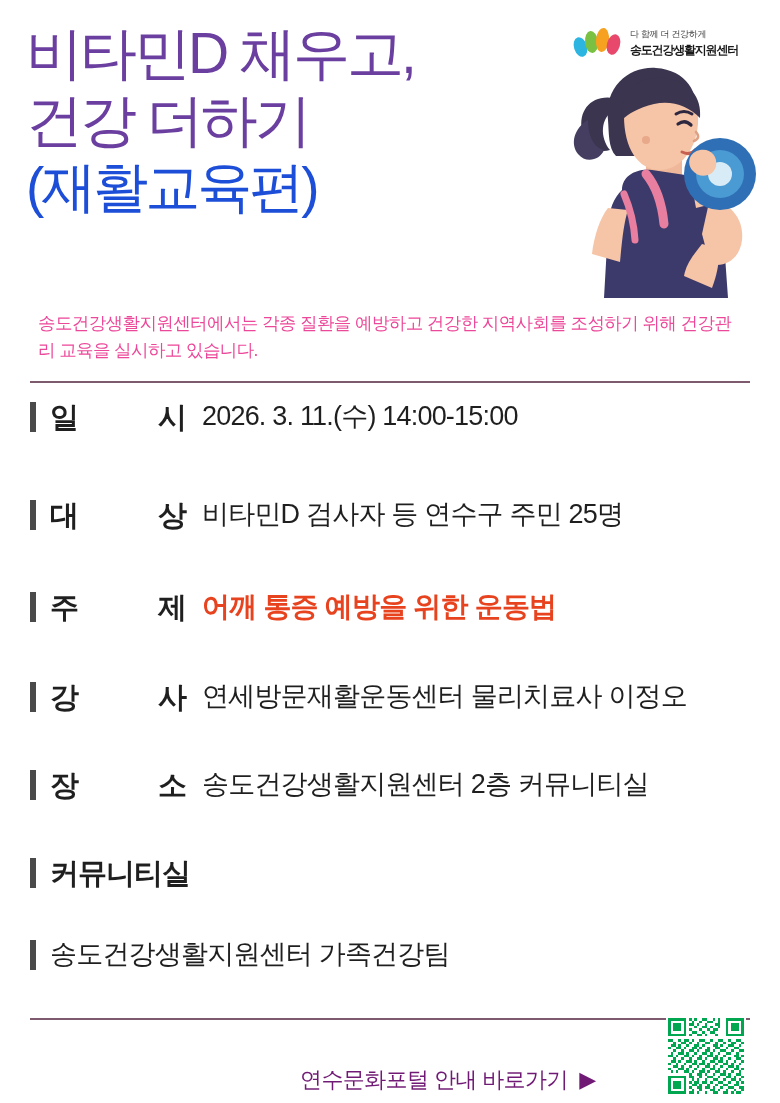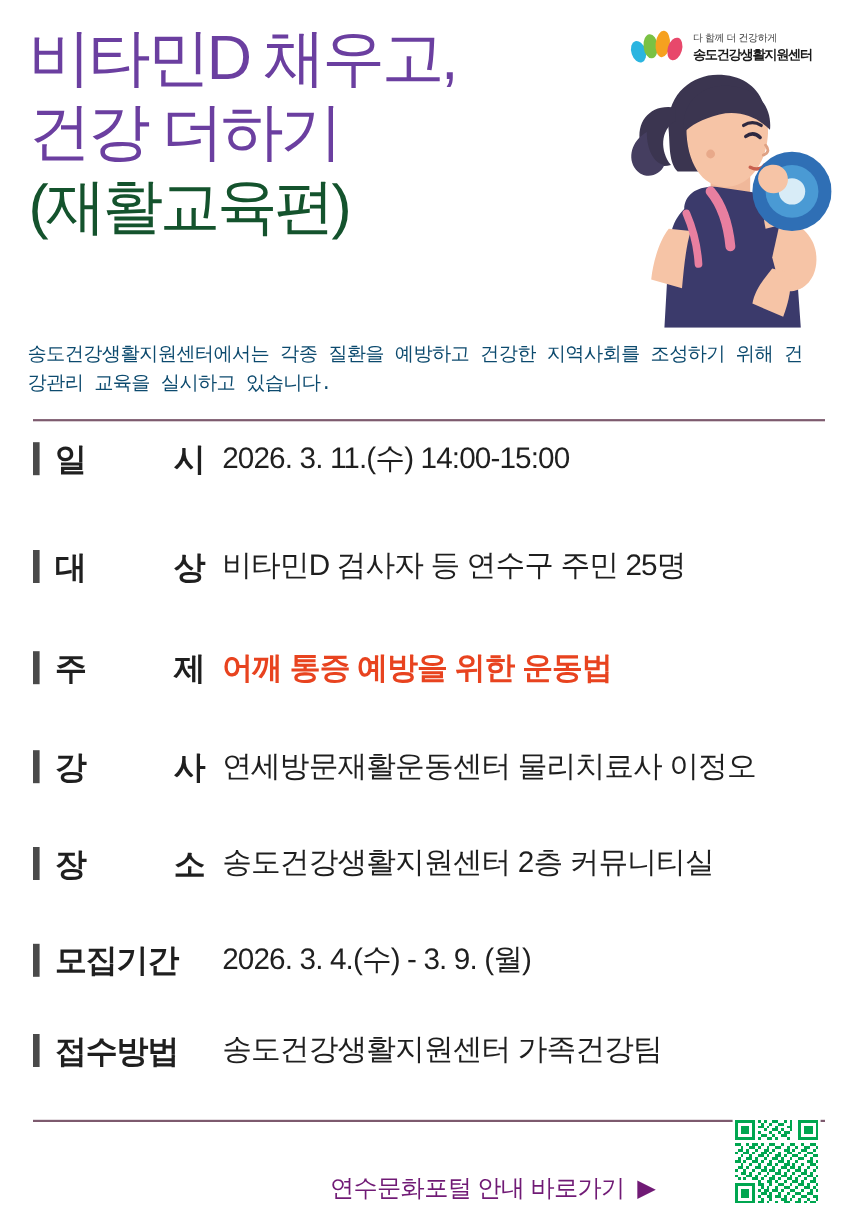--- a/index.html
+++ b/index.html
@@ -51,42 +51,41 @@
     width: 520px;
   }
   .title-line {
     font-size: 57px;
     font-weight: normal;
     letter-spacing: -3px;
     line-height: 1.18;
     color: #6b3fa0;
     white-space: nowrap;
   }
-  .title-line.l3 { color: #14532d; font-size: 55px; }
+  .title-line.l3 { color: #1d4ed8; font-size: 55px; }
 
   
   .illus {
     position: absolute;
     top: 58px;
     right: 24px;
     width: 260px;
     height: 240px;
   }
 
   
   .intro {
     position: absolute;
     top: 310px;
-    left: 25px;
+    left: 38px;
     width: 706px;
     font-size: 17.5px;
     line-height: 1.55;
-    color: #0c4a6e;
+    color: #ec4899;
     letter-spacing: -0.6px;
-    font-family: Liberation Mono, monospace;
   }
 
   .divider {
     position: absolute;
     left: 30px;
     width: 720px;
     height: 2px;
     background: #7d5a6e;
   }
   .divider.top { top: 381px; }
@@ -279,27 +278,25 @@
       <div class="bar"></div>
       <div class="label spaced">
         <span>장</span>
         <span>소</span>
       </div>
       <div class="value">송도건강생활지원센터 2층 커뮤니티실</div>
     </div>
 
     <div class="row r6">
       <div class="bar"></div>
-      <div class="label solid">모집기간</div>
-      <div class="value">2026.  3.  4.(수) -  3.  9. (월)</div>
+      <div class="label solid">커뮤니티실</div>
     </div>
 
     <div class="row r7">
       <div class="bar"></div>
-      <div class="label solid">접수방법</div>
       <div class="value two-line">
         <div>송도건강생활지원센터 가족건강팀</div>
       </div>
     </div>
 
   </div>
 
   <div class="divider bottom"></div>
 
   <div class="footer-link">

